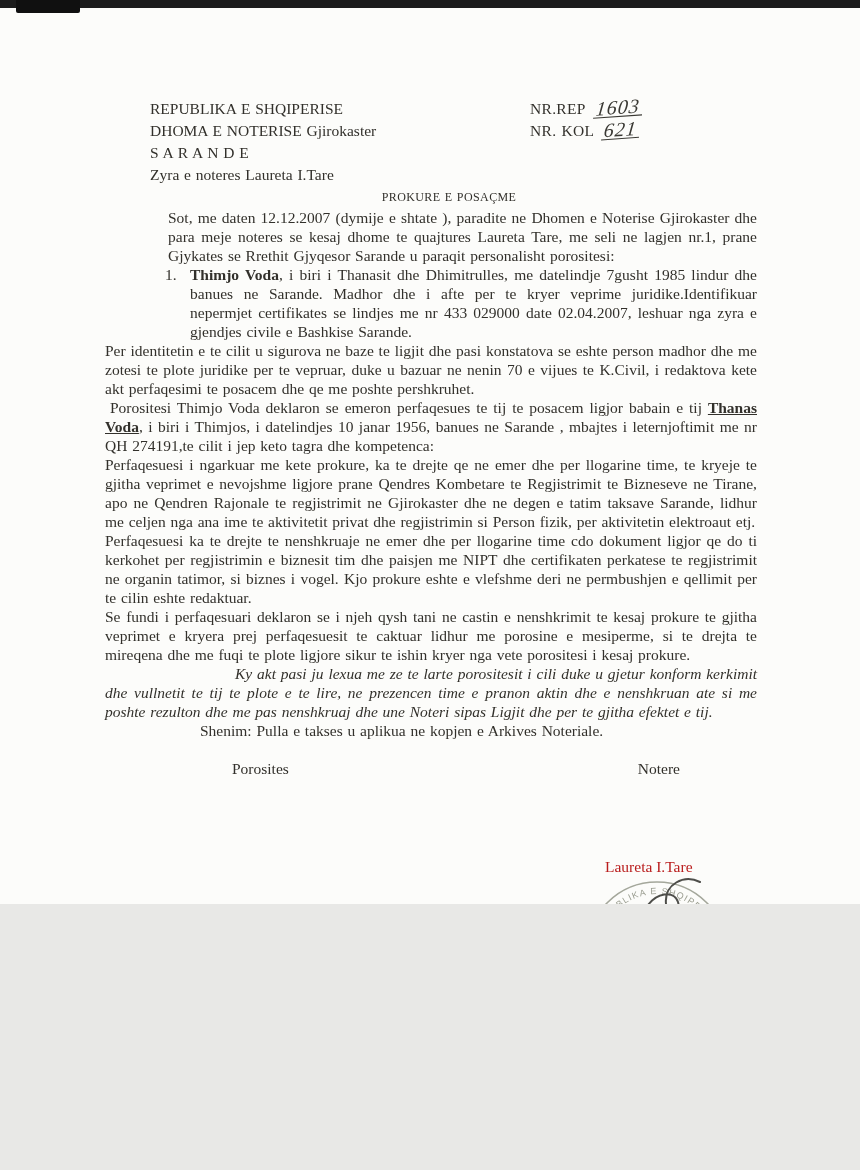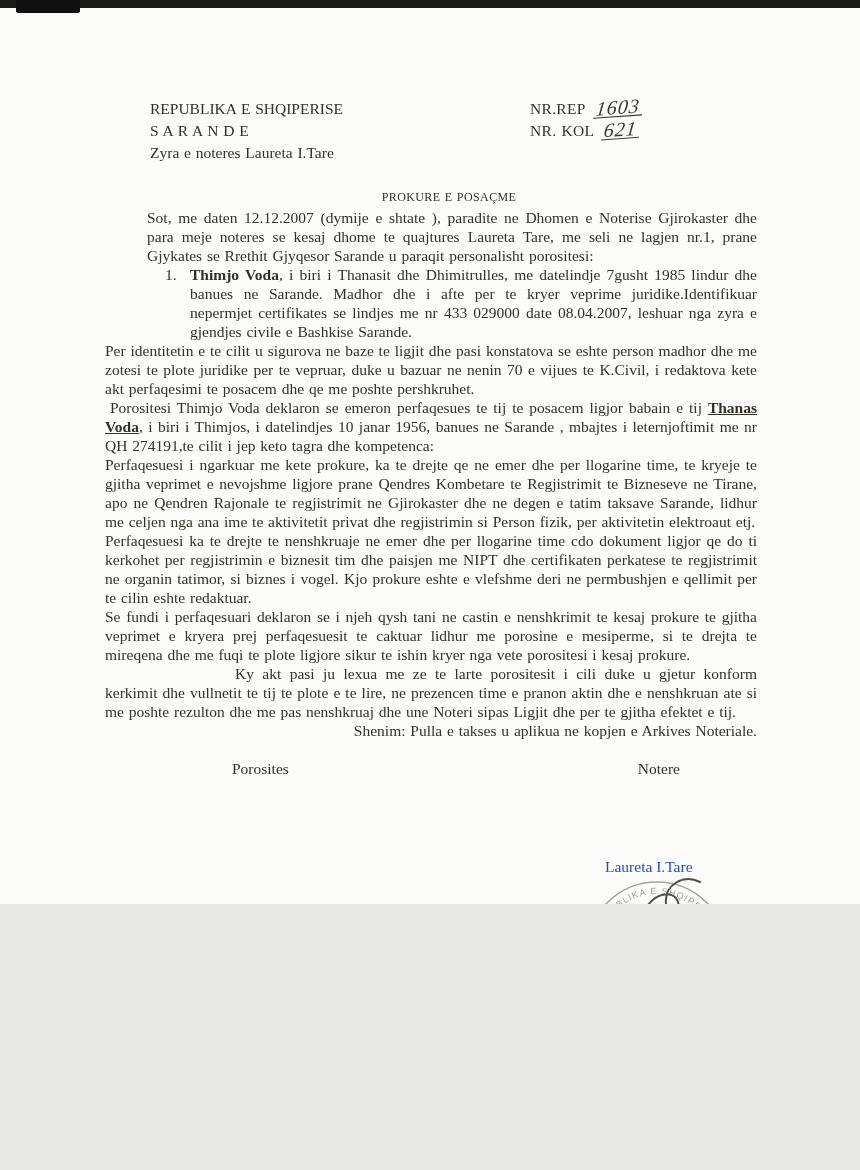--- a/index.html
+++ b/index.html
@@ -42,79 +42,80 @@
     line-height:18px;
   }
   .title{
     text-align:center;
     transform:translateX(18px);
     font-size:12px;
     letter-spacing:0.4px;
     margin:2px 0 1px 0;
   }
   p{margin:0;text-align:justify;}
-  .intro{margin-left:42px;}
+  .intro{margin-left:63px;}
   .list-item{
     position:relative;
     margin-left:47px;
     padding-left:38px;
     text-align:justify;
   }
   .list-num{position:absolute;left:13px;top:0;}
   .appoint{text-indent:5px;}
   .bold{font-weight:bold;}
   .bold-u{font-weight:bold;text-decoration:underline;}
-  .indent-big{text-indent:130px;}
-  .note-line{text-align:right;text-indent:95px;}
+  .indent-big{text-indent:130px;font-style:italic;}
+  .note-line{text-align:left;text-indent:95px;}
   .sig-row{
     display:flex;justify-content:space-between;
     padding-left:127px;padding-right:77px;
     margin-top:19px;
   }
   .notary-name{
     position:absolute;left:605px;top:858px;
-    font-size:15.5px;color:#1d4ed8;
+    font-size:15.5px;color:#b91c1c;
   }
   .stamp-wrap{position:absolute;left:580px;top:876px;width:180px;height:160px;}
   .stamp-wrap svg{display:block;}
 </style>
 </head>
 <body>
 
 <div class="page">
 
   <div class="top-band"></div>
   <div class="top-band-notch"></div>
   <div class="edge-right"></div>
 
   <div class="content">
 
     <div class="header">
       <div class="header-left">
         <div>REPUBLIKA E SHQIPERISE</div>
+        <div>DHOMA E NOTERISE Gjirokaster</div>
         <div>S A R A N D E</div>
         <div>Zyra e noteres Laureta I.Tare</div>
       </div>
       <div class="header-right">
         <div class="ref-line">
           <span class="ref-label">NR.REP</span><span class="hand">1603</span>
         </div>
         <div class="ref-line">
           <span class="ref-label">NR. KOL</span><span class="hand">621</span>
         </div>
       </div>
     </div>
 
     <div class="title">PROKURE E POSAÇME</div>
 
     <p class="intro">Sot, me daten 12.12.2007 (dymije e shtate ), paradite ne Dhomen e Noterise Gjirokaster dhe para meje noteres se kesaj dhome te quajtures Laureta Tare, me seli ne lagjen nr.1, prane Gjykates se Rrethit Gjyqesor Sarande u paraqit personalisht porositesi:</p>
 
     <div class="list-item">
       <span class="list-num">1.</span>
-      <span><span class="bold">Thimjo Voda</span><span>, i biri i Thanasit dhe Dhimitrulles, me datelindje 7gusht 1985 lindur dhe banues ne Sarande. Madhor dhe i afte per te kryer veprime juridike.Identifikuar nepermjet certifikates se lindjes me nr 433 029000 date 08.04.2007, leshuar nga zyra e gjendjes civile e Bashkise Sarande.</span></span>
+      <span><span class="bold">Thimjo Voda</span><span>, i biri i Thanasit dhe Dhimitrulles, me datelindje 7gusht 1985 lindur dhe banues ne Sarande. Madhor dhe i afte per te kryer veprime juridike.Identifikuar nepermjet certifikates se lindjes me nr 433 029000 date 02.04.2007, leshuar nga zyra e gjendjes civile e Bashkise Sarande.</span></span>
     </div>
 
     <p>Per identitetin e te cilit u sigurova ne baze te ligjit dhe pasi konstatova se eshte person madhor dhe me zotesi te plote juridike per te vepruar, duke u bazuar ne nenin 70 e vijues te K.Civil, i redaktova kete akt perfaqesimi te posacem dhe qe me poshte pershkruhet.</p>
 
     <p class="appoint"><span>Porositesi Thimjo Voda deklaron se emeron perfaqesues te tij te posacem ligjor babain e tij </span><span class="bold-u">Thanas Voda</span><span>, i biri i Thimjos, i datelindjes 10 janar 1956, banues ne Sarande , mbajtes i leternjoftimit me nr QH 274191,te cilit i jep keto tagra dhe kompetenca:</span></p>
 
     <p>Perfaqesuesi i ngarkuar me kete prokure, ka te drejte qe ne emer dhe per llogarine time, te kryeje te gjitha veprimet e nevojshme ligjore prane Qendres Kombetare te Regjistrimit te Bizneseve ne Tirane, apo ne Qendren Rajonale te regjistrimit ne Gjirokaster dhe ne degen e tatim taksave Sarande, lidhur me celjen nga ana ime te aktivitetit privat dhe regjistrimin si Person fizik, per aktivitetin elektroaut etj.</p>
 
     <p>Perfaqesuesi ka te drejte te nenshkruaje ne emer dhe per llogarine time cdo dokument ligjor qe do ti kerkohet per regjistrimin e biznesit tim dhe paisjen me NIPT dhe certifikaten perkatese te regjistrimit ne organin tatimor, si biznes i vogel. Kjo prokure eshte e vlefshme deri ne permbushjen e qellimit per te cilin eshte redaktuar.</p>
 

